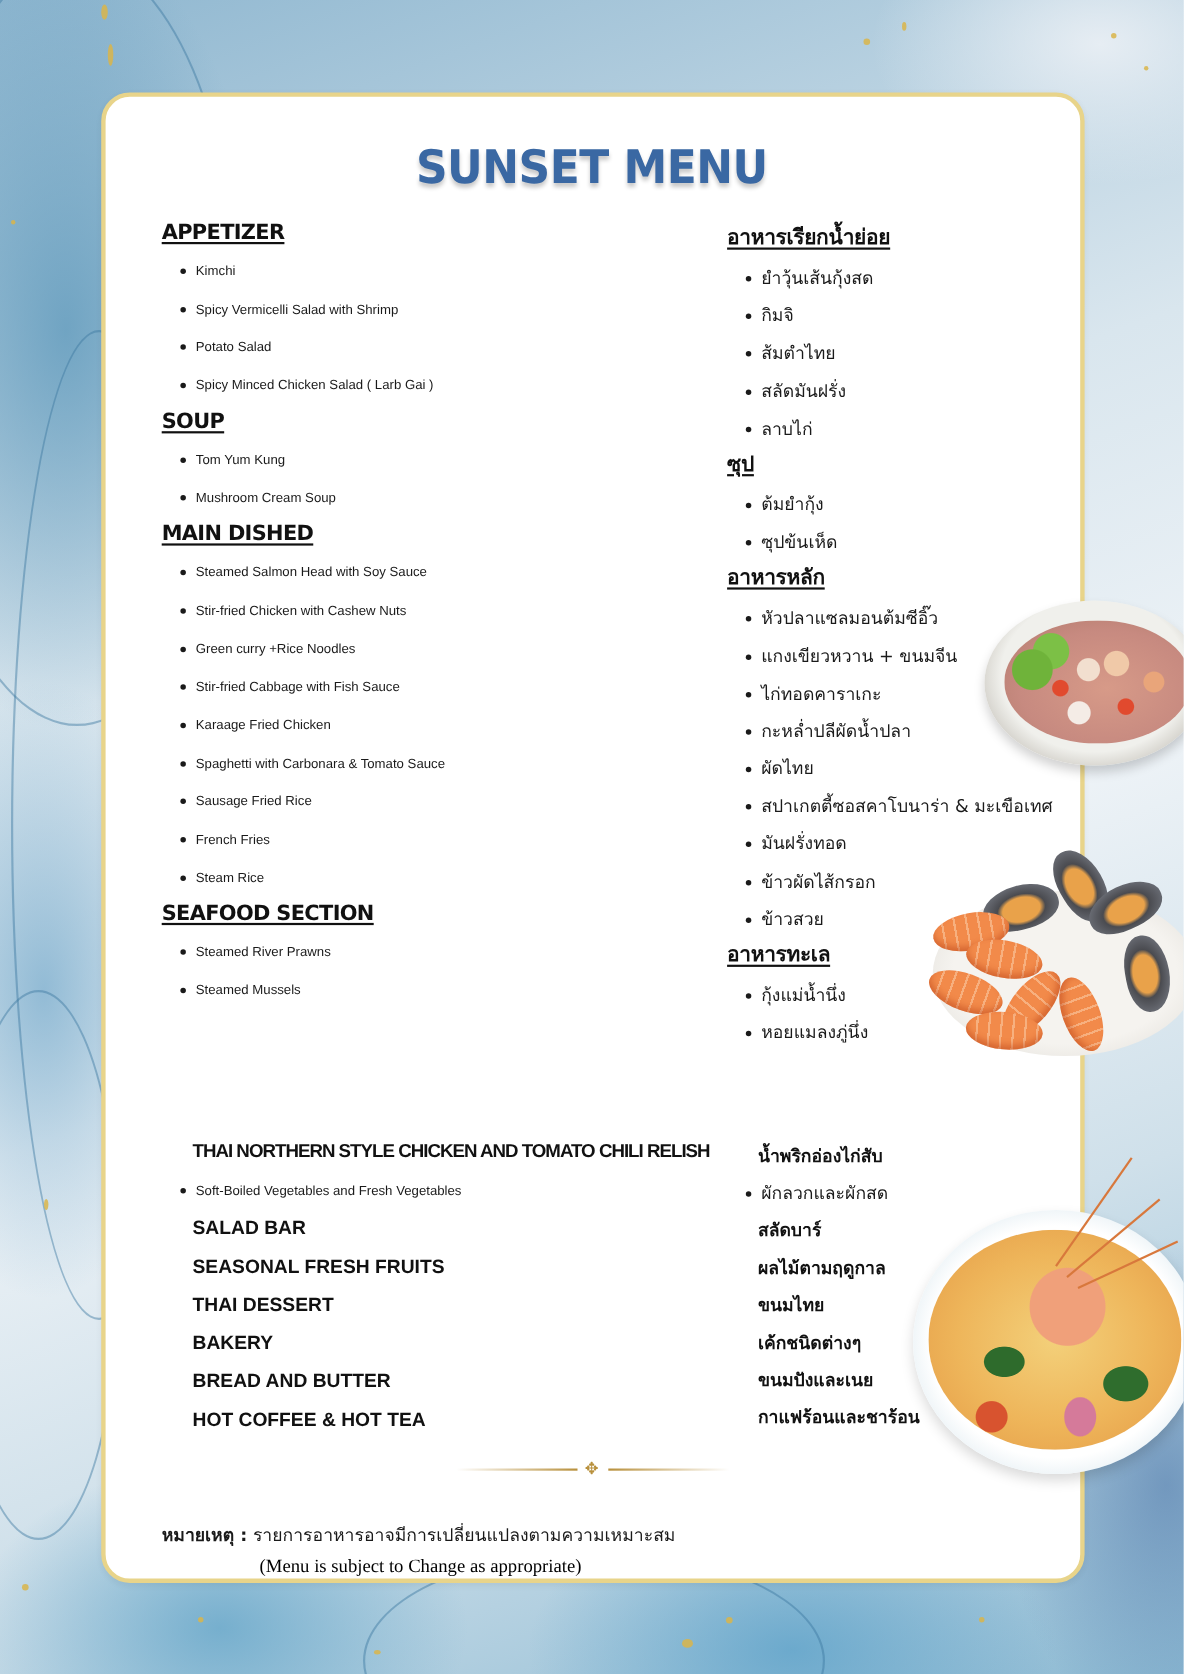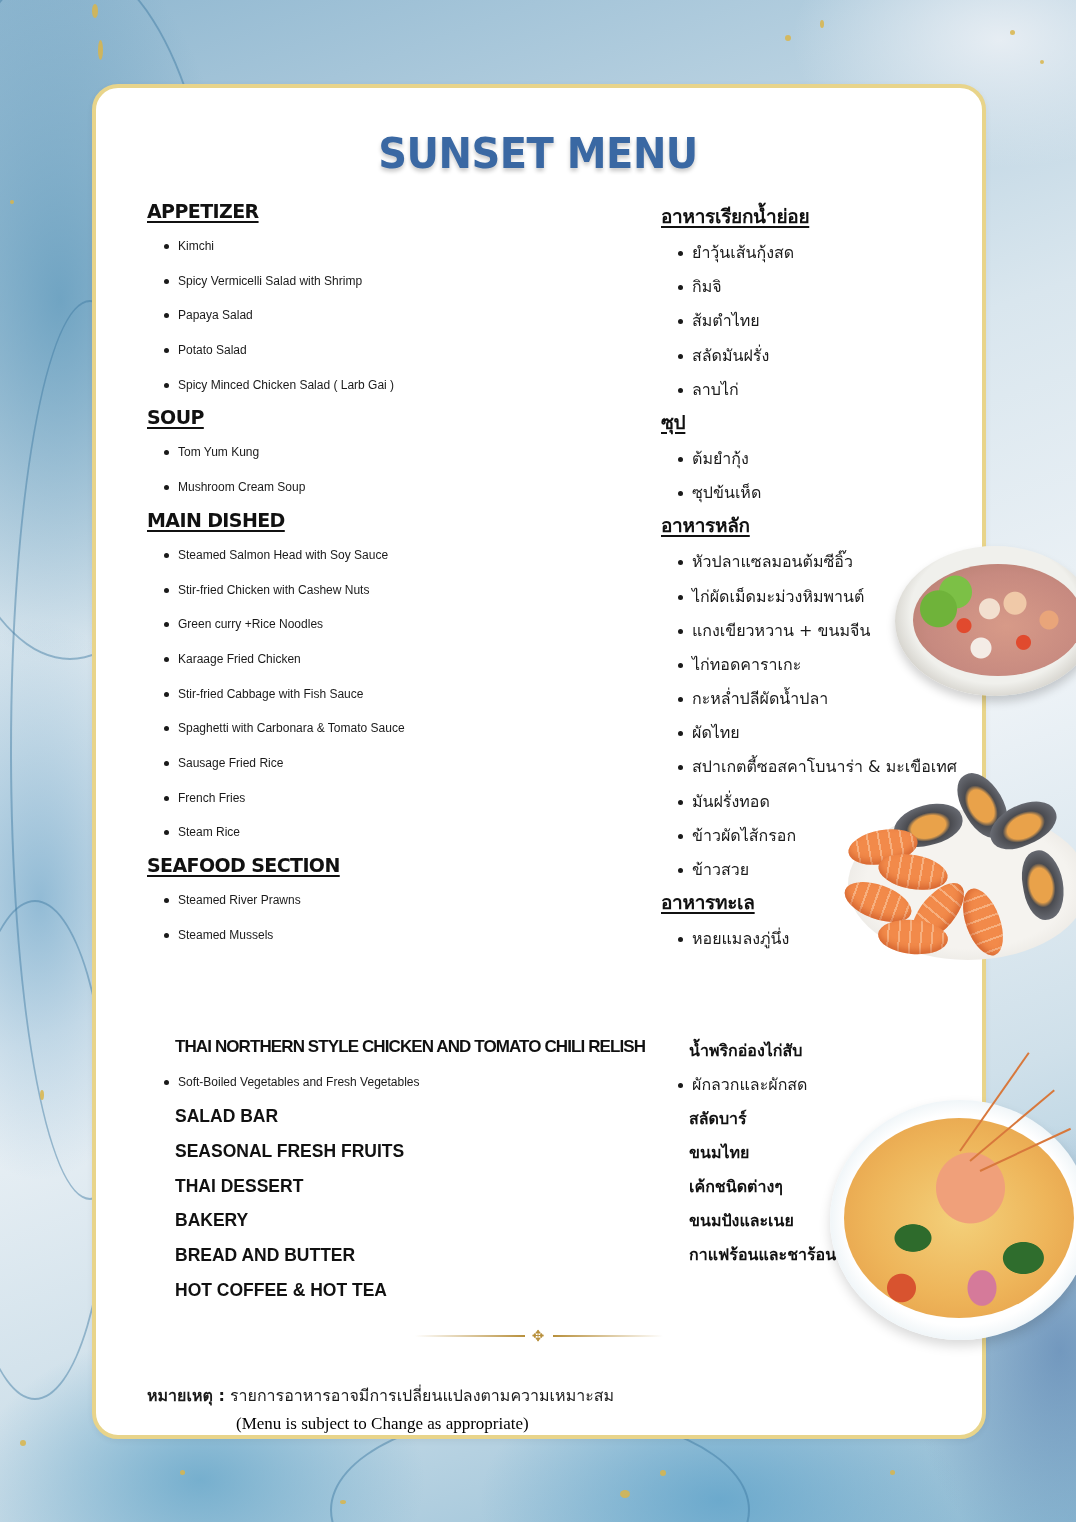--- a/index.html
+++ b/index.html
@@ -223,40 +223,39 @@
 <div class="card"></div>
 
 <h1 class="title">SUNSET MENU</h1>
 
 <div class="col col-en">
   <div>
     <div class="sec-head">APPETIZER</div>
     <ul class="items">
       <li>Kimchi</li>
       <li>Spicy Vermicelli Salad with Shrimp</li>
-      <li>Papaya Salad</li>
       <li>Potato Salad</li>
       <li>Spicy Minced Chicken Salad ( Larb Gai )</li>
     </ul>
   </div>
   <div>
     <div class="sec-head">SOUP</div>
     <ul class="items">
       <li>Tom Yum Kung</li>
       <li>Mushroom Cream Soup</li>
     </ul>
   </div>
   <div>
     <div class="sec-head">MAIN DISHED</div>
     <ul class="items">
       <li>Steamed Salmon Head with Soy Sauce</li>
       <li>Stir-fried Chicken with Cashew Nuts</li>
       <li>Green curry +Rice Noodles</li>
+      <li>Stir-fried Cabbage with Fish Sauce</li>
       <li>Karaage Fried Chicken</li>
-      <li>Stir-fried Cabbage with Fish Sauce</li>
       <li>Spaghetti with Carbonara &amp; Tomato Sauce</li>
       <li>Sausage Fried Rice</li>
       <li>French Fries</li>
       <li>Steam Rice</li>
     </ul>
   </div>
   <div>
     <div class="sec-head">SEAFOOD SECTION</div>
     <ul class="items">
       <li>Steamed River Prawns</li>
@@ -280,34 +279,34 @@
     <div class="sec-head">ซุป</div>
     <ul class="items">
       <li>ต้มยำกุ้ง</li>
       <li>ซุปข้นเห็ด</li>
     </ul>
   </div>
   <div>
     <div class="sec-head">อาหารหลัก</div>
     <ul class="items">
       <li>หัวปลาแซลมอนต้มซีอิ๊ว</li>
-      <li>ไก่ผัดเม็ดมะม่วงหิมพานต์</li>
       <li>แกงเขียวหวาน + ขนมจีน</li>
       <li>ไก่ทอดคาราเกะ</li>
       <li>กะหล่ำปลีผัดน้ำปลา</li>
       <li>ผัดไทย</li>
       <li>สปาเกตตี้ซอสคาโบนาร่า &amp; มะเขือเทศ</li>
       <li>มันฝรั่งทอด</li>
       <li>ข้าวผัดไส้กรอก</li>
       <li>ข้าวสวย</li>
     </ul>
   </div>
   <div>
     <div class="sec-head">อาหารทะเล</div>
     <ul class="items">
+      <li>กุ้งแม่น้ำนึ่ง</li>
       <li>หอยแมลงภู่นึ่ง</li>
     </ul>
   </div>
 </div>
 
 <div class="extras-en">
   <div class="extra-head condensed">THAI NORTHERN STYLE CHICKEN AND TOMATO CHILI RELISH</div>
   <ul class="items">
     <li>Soft-Boiled Vegetables and Fresh Vegetables</li>
   </ul>
@@ -318,20 +317,21 @@
   <div class="extra-head">BREAD AND BUTTER</div>
   <div class="extra-head">HOT COFFEE &amp; HOT TEA</div>
 </div>
 
 <div class="extras-th">
   <div class="extra-head">น้ำพริกอ่องไก่สับ</div>
   <ul class="items" style="font-family:'DejaVu Sans',sans-serif;">
     <li style="font-size:16px;height:34px;line-height:34px;">ผักลวกและผักสด</li>
   </ul>
   <div class="extra-head">สลัดบาร์</div>
+  <div class="extra-head">ผลไม้ตามฤดูกาล</div>
   <div class="extra-head">ขนมไทย</div>
   <div class="extra-head">เค้กชนิดต่างๆ</div>
   <div class="extra-head">ขนมปังและเนย</div>
   <div class="extra-head">กาแฟร้อนและชาร้อน</div>
 </div>
 
 <div class="photo salad-bowl">
   <div class="salad-fill"></div>
 </div>
 

